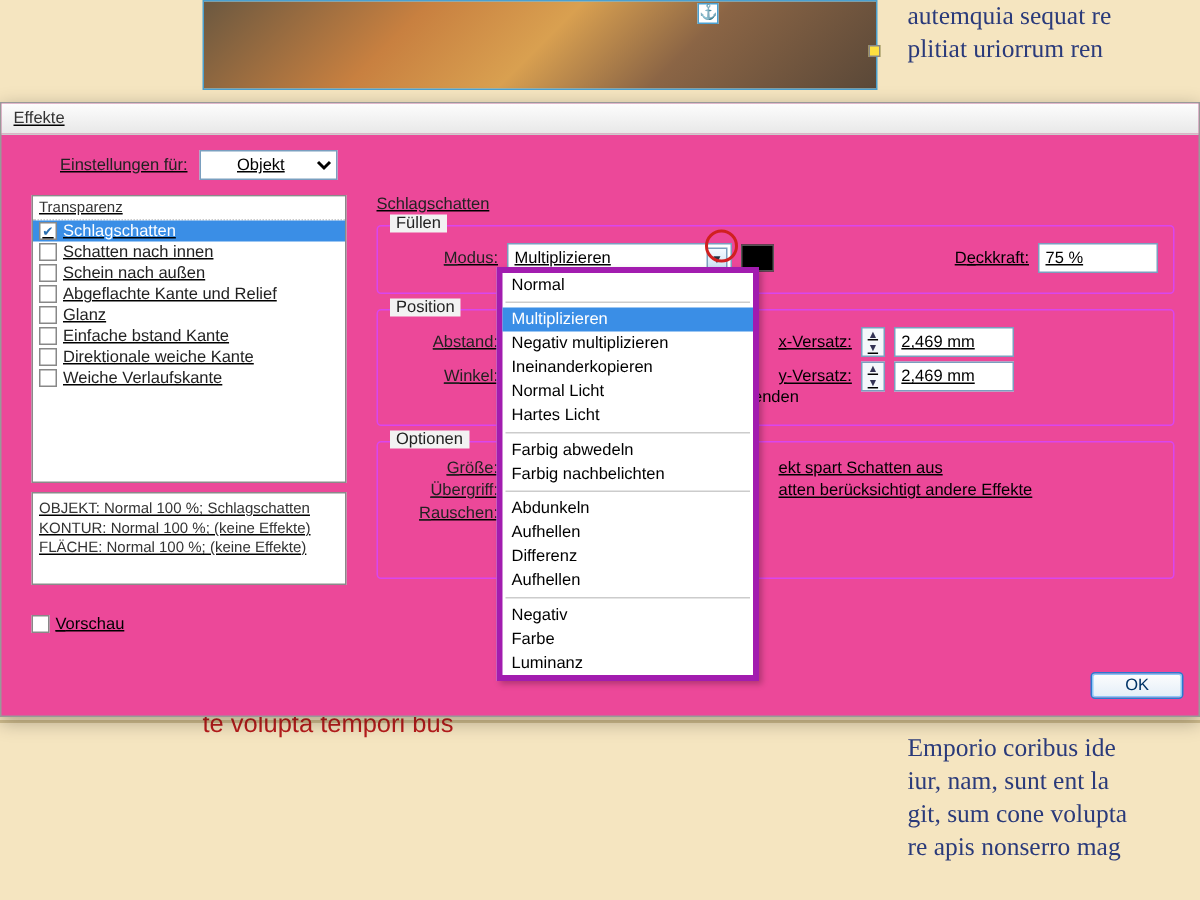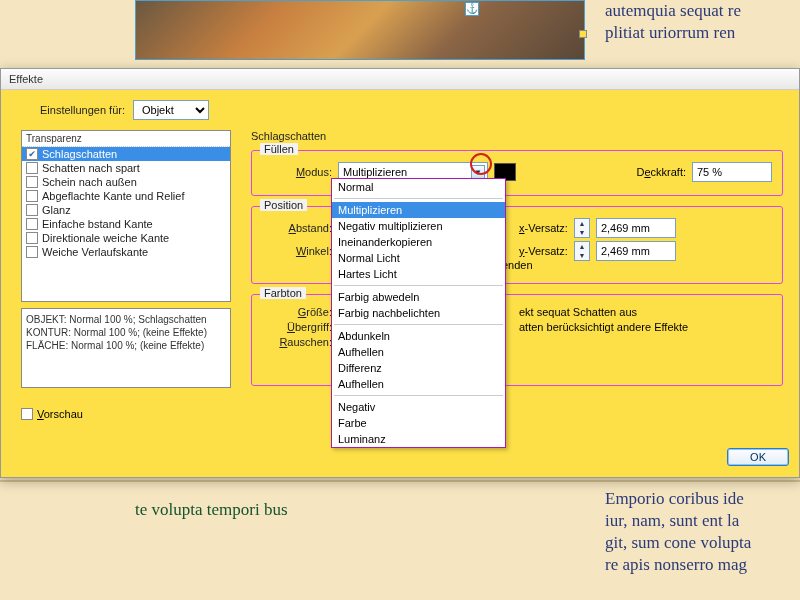--- a/index.html
+++ b/index.html
@@ -2,54 +2,54 @@
 <html><head>
 <meta charset="utf-8">
 <style>
   * { box-sizing: border-box; font-family: "Segoe UI", Tahoma, sans-serif; font-size: 11px; }
   body { margin: 0; width: 800px; height: 600px; background: #f5e5c0; overflow: hidden; position: relative; }
   .doc-bg { position: absolute; inset: 0; }
   .doc-img { position: absolute; left: 135px; top: 0; width: 450px; height: 60px; background: linear-gradient(135deg,#6b5840 0%,#c88040 30%,#d9a050 50%,#8b6545 70%,#5a4838 100%); border: 1px solid #4aa0d0; }
   .doc-img::after { content:""; position:absolute; right:-3px; top:50%; width:6px; height:6px; background:#ffe040; border:1px solid #888; }
   .anchor-icon { position:absolute; left:465px; top:2px; width:14px; height:14px; border:1px solid #4aa0d0; background:#fff; font-size:10px; text-align:center; color:#4aa0d0; line-height:12px; }
   .doc-text-r { position:absolute; left:605px; top:0; color:#2a3a7a; font-family:Georgia,serif; font-size:17px; line-height:22px; }
-  .doc-text-b1 { position:absolute; left:135px; top:500px; color:#14532d; font-family:Liberation Serif, serif; font-size:17px; }
+  .doc-text-b1 { position:absolute; left:135px; top:473px; color:#b91c1c; font-family:Liberation Sans, sans-serif; font-size:17px; }
   .doc-text-b2 { position:absolute; left:605px; top:488px; color:#2a3a7a; font-family:Georgia,serif; font-size:17px; line-height:22px; }
   .hr { position:absolute; left:0; top:480px; right:0; height:2px; background:#d4c090; }
 
-  .win { position:absolute; left:0; top:68px; width:800px; height:410px; background:#fde047; border:1px solid #999; box-shadow:0 3px 12px rgba(0,0,0,.3); }
+  .win { position:absolute; left:0; top:68px; width:800px; height:410px; background:#ec4899; border:1px solid #999; box-shadow:0 3px 12px rgba(0,0,0,.3);text-decoration:underline; }
   .titlebar { background:linear-gradient(#fdfdfd,#e8e8e8); border-bottom:1px solid #ccc; padding:4px 8px; font-size:11px; color:#333; }
   .body { padding:10px 16px 10px 20px; position:relative; height:calc(100% - 24px);}
   .toprow { display:flex; align-items:center; gap:8px; margin-bottom:10px; }
   .toprow label { color:#222;padding-left:19px; }
-  select.combo { background:#fff; border:1px solid #7a9fbf; height:20px; padding:0 18px 0 4px; }
+  select.combo { background:#fff; border:1px solid #7a9fbf; height:20px; padding:0 18px 0 20px; }
   .main { display:flex; gap:20px; }
   .left { width:210px; }
-  .list { background:#fff; border:1px solid #8a8a8a; height:172px; overflow:hidden; }
+  .list { background:#fff; border:1px solid #8a8a8a; height:192px; overflow:hidden; }
   .lh { background:#fff; padding:2px 4px; font-size:10px; color:#333; border-bottom:1px dotted #ccc; }
   .li { display:flex; align-items:center; gap:4px; padding:1px 4px; font-size:10px; color:#222; }
   .li.sel { background:#3a8ee6; color:#fff; }
   .cb { width:12px; height:12px; border:1px solid #888; background:#fff; display:inline-flex; align-items:center; justify-content:center; font-size:9px; color:#2a6fb0; }
-  .info { margin-top:6px; background:#fff; border:1px solid #8a8a8a; height:80px; padding:4px; font-size:10px; color:#333; line-height:13px; white-space:pre; }
+  .info { margin-top:6px; background:#fff; border:1px solid #8a8a8a; height:62px; padding:4px; font-size:10px; color:#333; line-height:13px; white-space:pre; }
   .preview-row { margin-top:20px; display:flex; align-items:center; gap:4px; }
 
   .right { flex:1; position:relative; }
   .section-title { font-size:11px; color:#222; margin-bottom:8px; }
   .grp { border:1px solid #d946ef; border-radius:3px; padding:8px 10px 10px 10px; margin-bottom:10px; position:relative; }
   .grp-title { position:absolute; top:-8px; left:8px; background:#f2f2f2; padding:0 4px; font-size:11px; color:#222; }
   .row { display:flex; align-items:center; gap:6px; margin:3px 0; }
   .lbl { text-align:right; width:70px; color:#222; }
   .lbl u { text-decoration:underline; }
   .field { background:#fff; border:1px solid #7a9fbf; height:20px; padding:0 4px; display:flex; align-items:center; min-width:80px; }
   .spin { display:inline-flex; flex-direction:column; border:1px solid #7a9fbf; background:#f4f8fb; }
   .spin div { width:14px; height:9px; font-size:7px; text-align:center; line-height:9px; color:#335; }
   .colorsw { width:22px; height:18px; background:#000; border:1px solid #555; }
   .circle { position:absolute; width:22px; height:22px; border:2px solid #d02020; border-radius:50%; pointer-events:none; }
 
-  .dropdown { position:absolute; background:#fff; border:1px solid #a21caf; width:175px; box-shadow:2px 2px 4px rgba(0,0,0,.25); z-index:10; }
+  .dropdown { position:absolute; background:#fff; border:4px solid #a21caf; width:175px; box-shadow:2px 2px 4px rgba(0,0,0,.25); z-index:10; }
   .dd-item { padding:2px 6px; font-size:11px; color:#000; }
   .dd-item.sel { background:#3a8ee6; color:#fff; }
   .dd-sep { height:1px; background:#ccc; margin:3px 2px; }
 
   .btn { background:linear-gradient(#fdfdfd,#e3eef8); border:1px solid #6aa0d8; border-radius:3px; padding:2px 22px; color:#003366; }
   .btn.primary { border:1px solid #2a7ad0; box-shadow:0 0 0 1px #8fc6f5 inset; }
   .btnrow { position:absolute; right:10px; bottom:8px; display:flex; gap:8px; }
 </style>
 </head>
 <body>
@@ -80,21 +80,21 @@
       <div class="left">
         <div class="list">
           <div class="lh">Transparenz</div>
           <div id="fxlist">
               <div class="li sel">
                 <span class="cb">✔</span>
                 <span>Schlagschatten</span>
               </div>
               <div class="li">
                 <span class="cb"></span>
-                <span>Schatten nach spart</span>
+                <span>Schatten nach innen</span>
               </div>
               <div class="li">
                 <span class="cb"></span>
                 <span>Schein nach außen</span>
               </div>
               <div class="li">
                 <span class="cb"></span>
                 <span>Abgeflachte Kante und Relief</span>
               </div>
               <div class="li">
@@ -168,25 +168,25 @@
                 <div>▼</div>
               </div>
             <div class="field">
                 <span>2,469 mm</span>
               </div>
           </div>
           <div style="position:absolute;left:250px;top:52px;font-size:11px">enden</div>
         </div>
 
         <div class="grp" style="height:92px">
-          <div class="grp-title">Farbton</div>
+          <div class="grp-title">Optionen</div>
           <div class="row">
               <div class="lbl"><u>G</u>röße:</div>
               <div style="width:175px"></div>
-              <span>ekt sequat Schatten aus</span>
+              <span>ekt spart Schatten aus</span>
             </div>
           <div class="row">
               <div class="lbl"><u>Ü</u>bergriff:</div>
               <div style="width:175px"></div>
               <span>atten berücksichtigt andere Effekte</span>
             </div>
           <div class="row">
               <div class="lbl"><u>R</u>auschen:</div>
             </div>
         </div>

